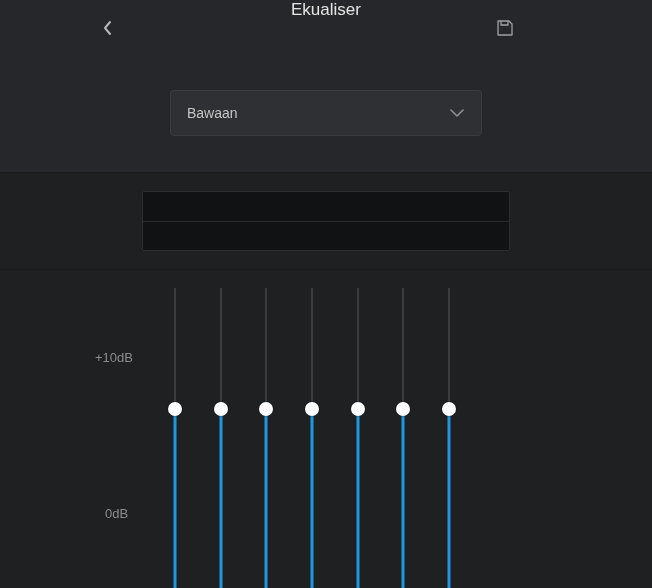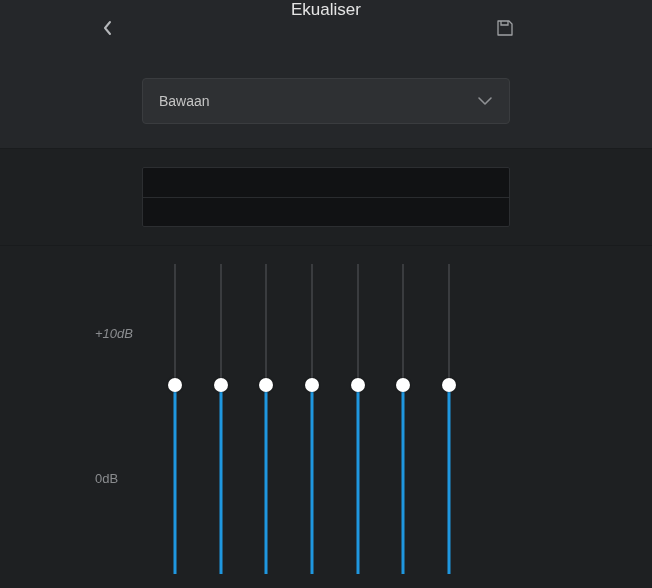--- a/index.html
+++ b/index.html
@@ -49,22 +49,22 @@
     justify-content: center;
     cursor: pointer;
   }
 
   .preset-section {
     padding: 22px 0 24px 0;
     background: #25272a;
     border-bottom: 1px solid #1a1c1e;
   }
   .preset-dropdown {
-    margin: 0 auto;
-    width: 368px;
+    margin: 12px auto;
+    width: 312px;
     height: 46px;
     background: #2e3033;
     border: 1px solid #3a3c3f;
     border-radius: 4px;
     display: flex;
     align-items: center;
     justify-content: space-between;
     padding: 0 16px;
     cursor: pointer;
   }
@@ -100,22 +100,22 @@
     position: relative;
     height: 340px;
     background: #1e2022;
   }
   .db-label {
     position: absolute;
     left: 95px;
     font-size: 13px;
     color: #8a8c8f;
   }
-  .db-plus10 { top: 80px; font-style: italic; }
-  .db-zero  { top: 225px; }
+  .db-plus10 { top: 80px; }
+  .db-zero  { top: 236px; margin-left: 10px; }
 
   .sliders {
     position: absolute;
     left: 167px;
     top: 18px;
     width: 290px;
     height: 310px;
     display: flex;
     justify-content: space-between;
   }

